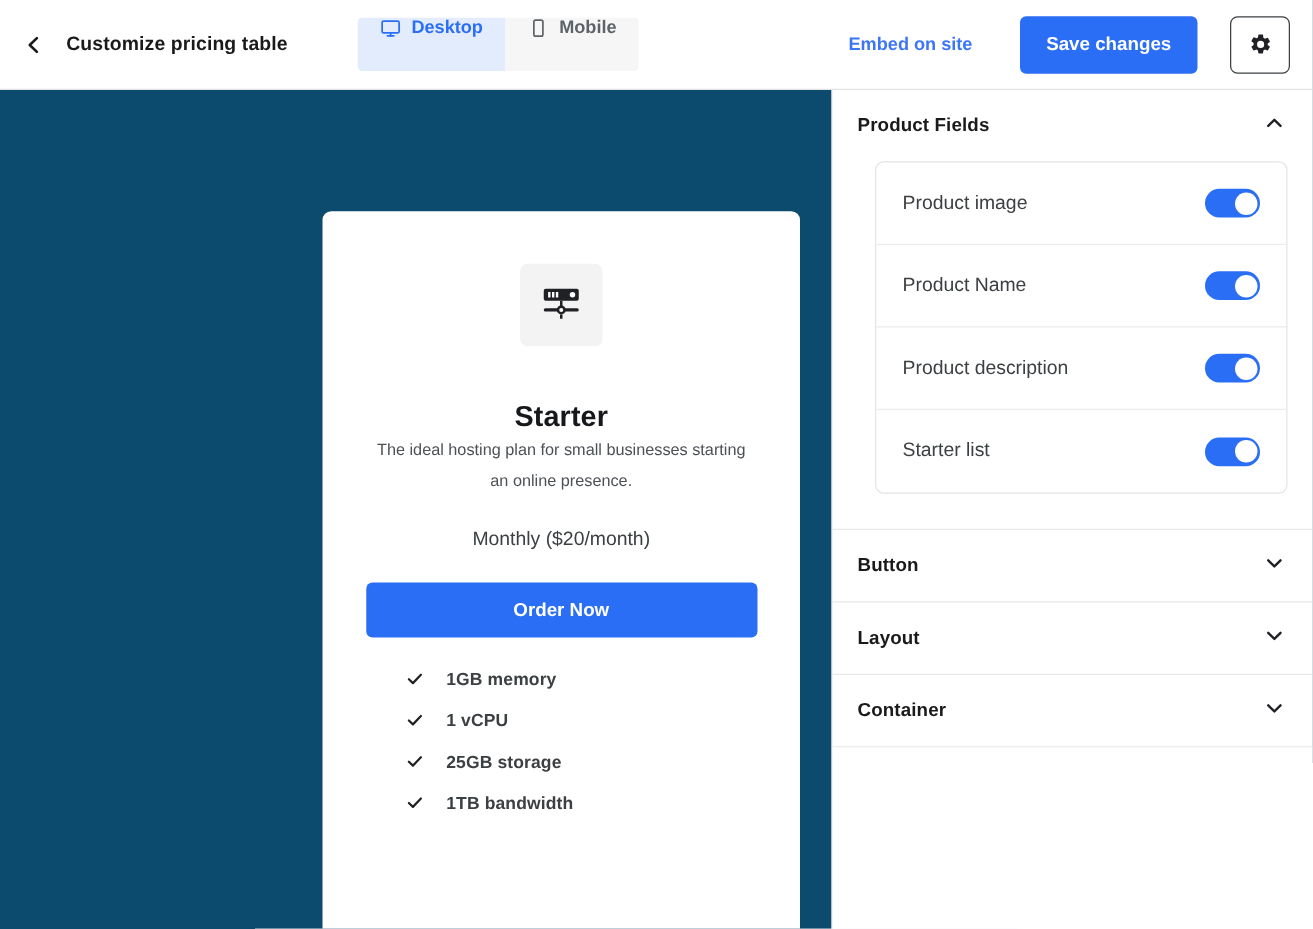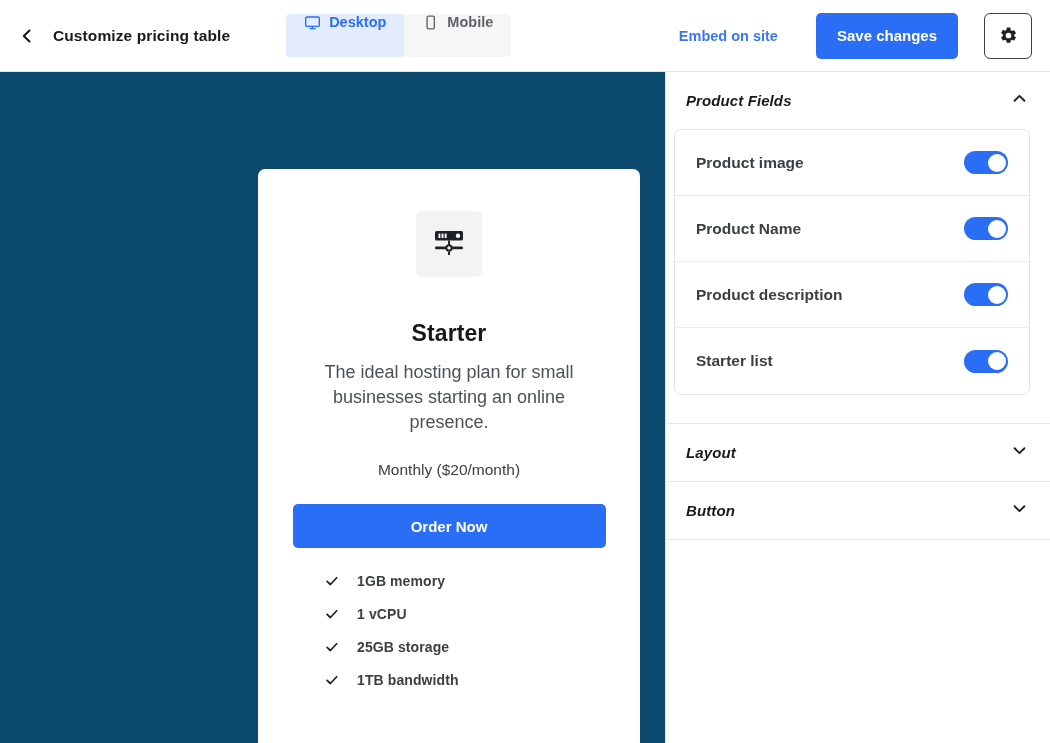--- a/index.html
+++ b/index.html
@@ -166,25 +166,24 @@
 
   .product-name {
     font-size: 23px;
     font-weight: 700;
     color: #16181c;
     margin-top: 43px;
     letter-spacing: 0.1px;
   }
 
   .product-desc {
-    font-size: 18px;
+    font-size: 13px;
     color: #4d5156;
     text-align: center;
     line-height: 25px;
-    margin-top: 13px;
     max-width: 300px;
   }
 
   .price-line {
     font-size: 15.5px;
     color: #3c4043;
     margin-top: 26px;
   }
 
   .order-btn {
@@ -241,27 +240,25 @@
     align-items: center;
     justify-content: space-between;
     padding: 0 22px 0 20px;
     cursor: pointer;
   }
   .section-title {
     font-size: 15px;
     font-weight: 700;
     color: #1a1a1a;
     letter-spacing: 0.1px;
-    font-style: italic;
   }
   .chev { display: block; }
 
   .section-body {
-    padding: 0 20px 28px 8px;
-    font-weight: bold;
+    padding: 0 20px 28px 34px;
   }
 
   .field-group {
     border: 1px solid #e4e4e4;
     border-radius: 7px;
     overflow: hidden;
   }
   .field-row {
     height: 66px;
     display: flex;
@@ -469,38 +466,48 @@
                 <span class="knob"></span>
               </div>
             </div>
 
           </div>
         </div>
       </div>
 
       <div class="panel-section">
         <div class="section-header">
+          <span class="section-title">Button</span>
+          <span class="chev">
+            <svg width="17" height="17" viewBox="0 0 18 18">
+              <path d="M3.8 6.6 L9 11.8 L14.2 6.6" fill="none" stroke="#202124" stroke-width="2" stroke-linecap="round" stroke-linejoin="round"></path>
+            </svg>
+          </span>
+        </div>
+      </div>
+
+      <div class="panel-section">
+        <div class="section-header">
           <span class="section-title">Layout</span>
           <span class="chev">
             <svg width="17" height="17" viewBox="0 0 18 18">
               <path d="M3.8 6.6 L9 11.8 L14.2 6.6" fill="none" stroke="#202124" stroke-width="2" stroke-linecap="round" stroke-linejoin="round"></path>
             </svg>
           </span>
         </div>
       </div>
 
       <div class="panel-section">
         <div class="section-header">
-          <span class="section-title">Button</span>
+          <span class="section-title">Container</span>
           <span class="chev">
             <svg width="17" height="17" viewBox="0 0 18 18">
               <path d="M3.8 6.6 L9 11.8 L14.2 6.6" fill="none" stroke="#202124" stroke-width="2" stroke-linecap="round" stroke-linejoin="round"></path>
             </svg>
           </span>
         </div>
       </div>
 
-
       <div class="sidebar-filler"></div>
 
     </div>
   </div>
 </div>
 
 </body></html>

